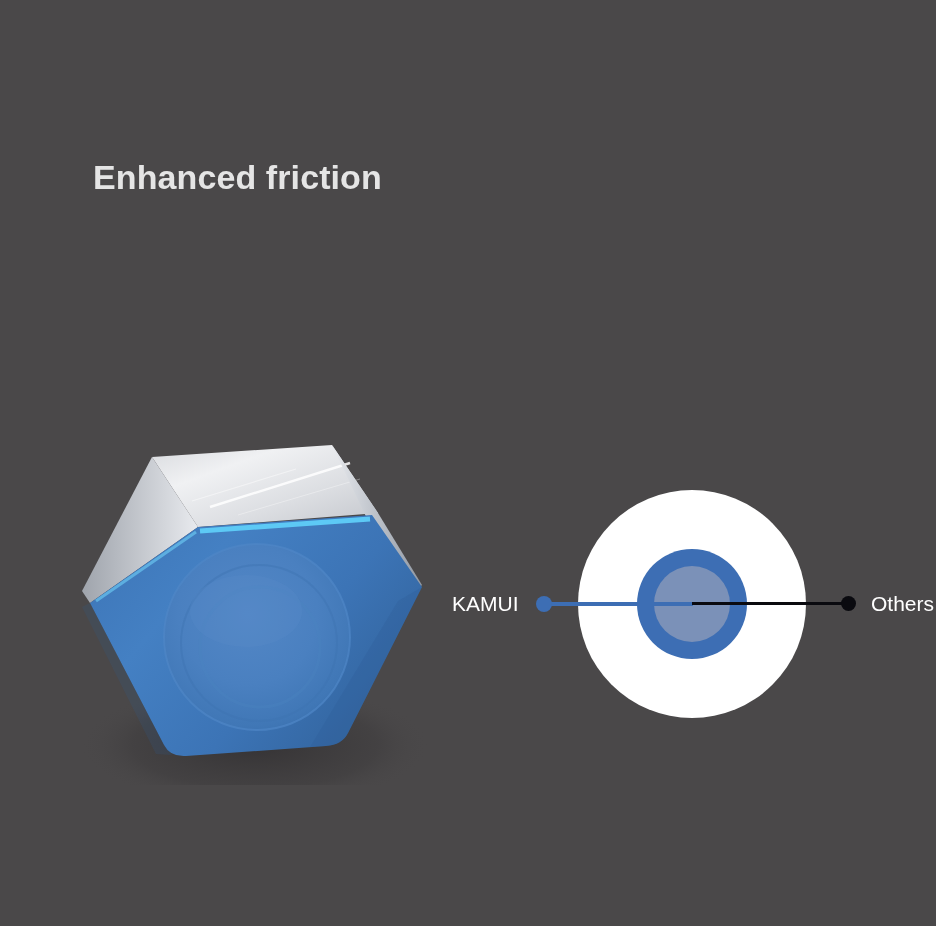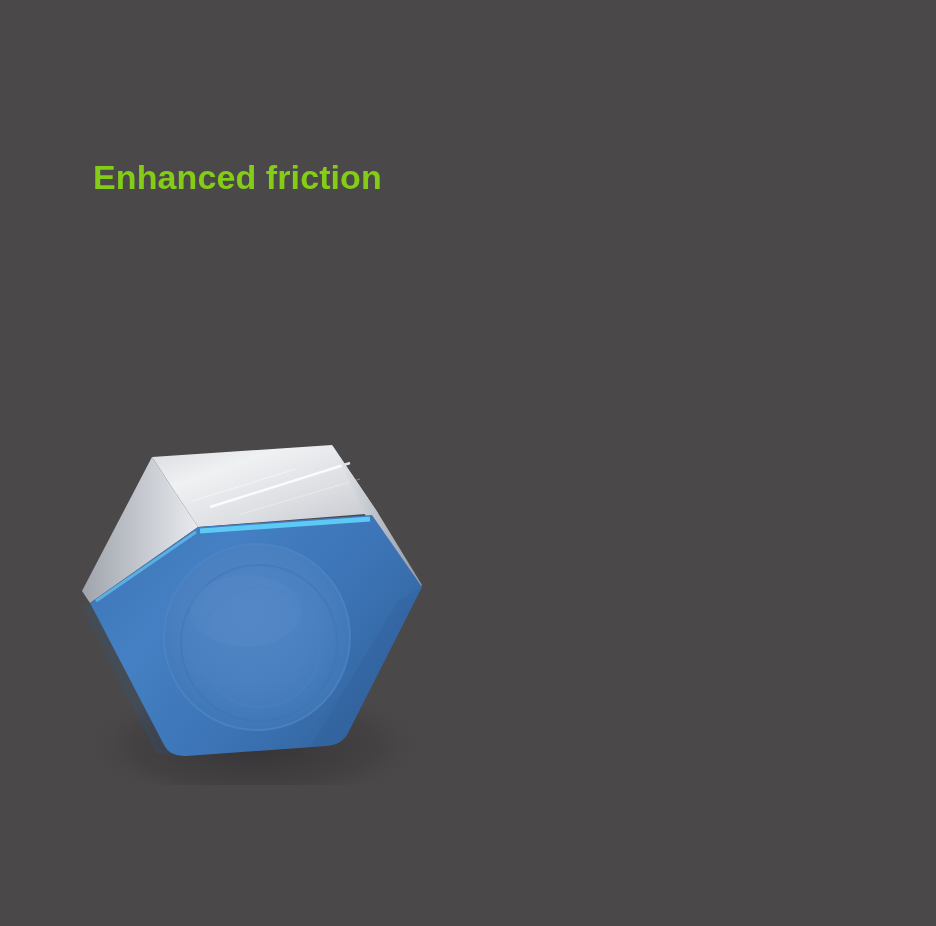--- a/index.html
+++ b/index.html
@@ -24,21 +24,21 @@
     overflow: hidden;
   }
 
   
   .heading {
     position: absolute;
     left: 93px;
     top: 155px;
     font-size: 34px;
     font-weight: bold;
-    color: #84cc16;
+    color: #e5e5e5;
     letter-spacing: 0.1px;
     white-space: nowrap;
     line-height: 44px;
   }
 
   
   .product-photo {
     position: absolute;
     left: 60px;
     top: 415px;
@@ -210,14 +210,31 @@
         <circle cx="199" cy="228" r="78" fill="none" stroke="#3f74b2" stroke-width="2" opacity="0.45"></circle>
         <circle cx="200" cy="232" r="60" fill="none" stroke="#4a83c0" stroke-width="3" opacity="0.35"></circle>
         <ellipse cx="186" cy="196" rx="56" ry="36" fill="#5a8dc9" opacity="0.28"></ellipse>
       </g>
 
       <path d="M 362 172 L 288 318 Q 282 330 266 331 L 250 332 L 338 186 Z" fill="#2f5e97" opacity="0.30"></path>
       <path d="M 30 188 L 104 330 L 112 340 L 96 339 L 22 192 Z" fill="#2f5e97" opacity="0.18"></path>
     </svg>
   </div>
 
+  <div class="diagram">
+
+    <div class="circle-outer"></div>
+
+    <div class="ring-mid"></div>
+
+    <div class="circle-inner"></div>
+
+    <div class="leader-left-line"></div>
+    <div class="leader-left-dot"></div>
+    <div class="label-kamui">KAMUI</div>
+
+    <div class="leader-right-line"></div>
+    <div class="leader-right-dot"></div>
+    <div class="label-others">Others</div>
+
+  </div>
 
 </div>
 
 </body></html>

